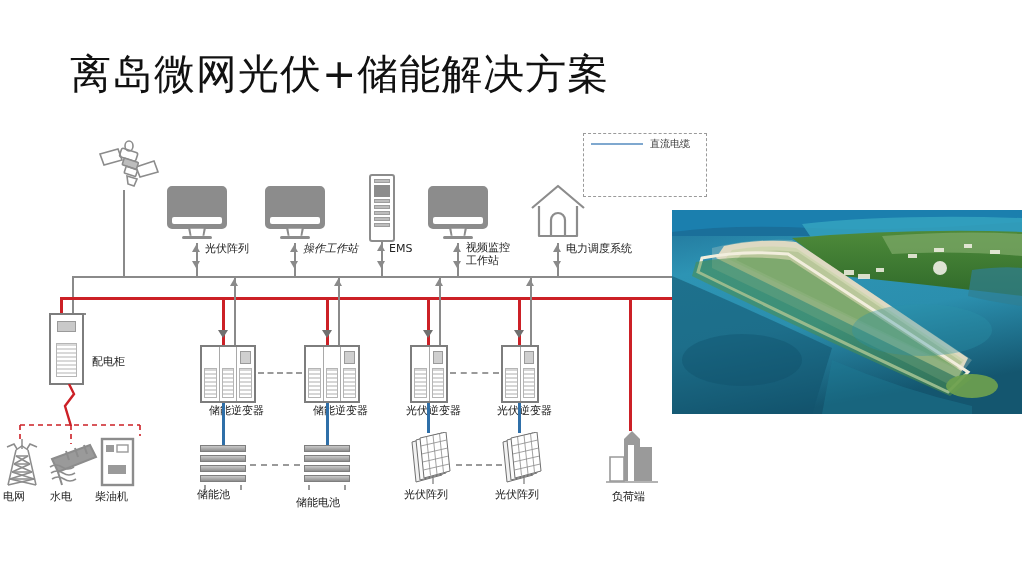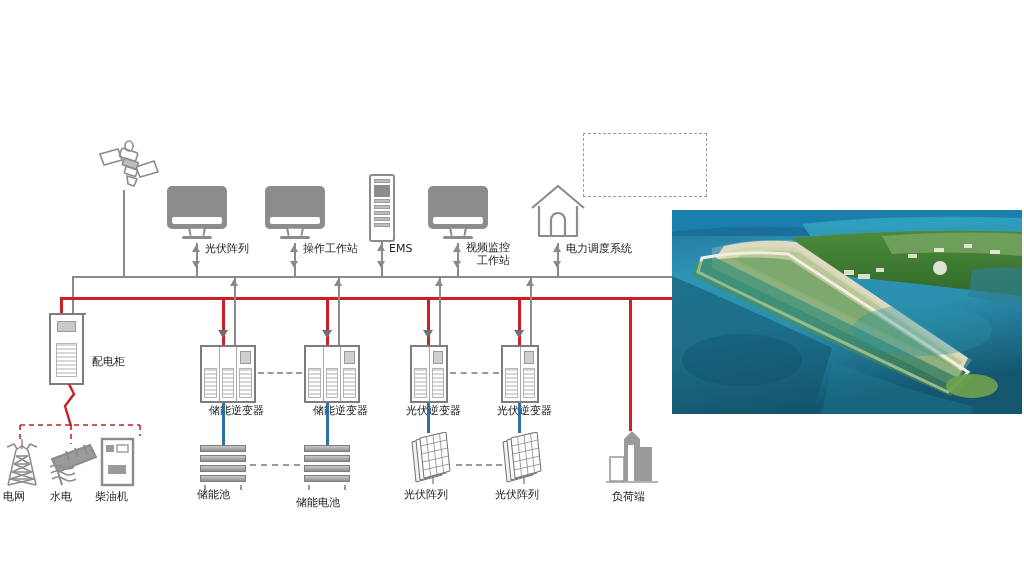--- a/index.html
+++ b/index.html
@@ -32,21 +32,21 @@
   .wire-dash-gray{border-top:2px dashed #9a9a9a;height:0;}
 
   
   .arr{width:0;height:0;position:absolute;}
   .arr-down{border-left:4px solid transparent;border-right:4px solid transparent;border-top:7px solid #8a8a8a;}
   .arr-up{border-left:4px solid transparent;border-right:4px solid transparent;border-bottom:7px solid #8a8a8a;}
   .arr-down-dk{border-left:5px solid transparent;border-right:5px solid transparent;border-top:8px solid #6f6f6f;}
 
   
   .lbl{font-size:11px;color:#222;font-family:"DejaVu Sans",sans-serif;white-space:nowrap;line-height:13px;}
-  .lbl-c{text-align:right;}
+  .lbl-c{text-align:left;}
 
   
   .monitor{position:absolute;}
   .mon-screen{width:100%;height:calc(100% - 14px);border:2px solid #8c8c8c;border-radius:5px;background:#8c8c8c;box-sizing:border-box;position:relative;}
   .mon-screen:after{content:"";position:absolute;left:3px;right:3px;bottom:3px;height:7px;background:#fff;border-radius:2px;}
   .mon-neck{width:16px;height:7px;background:#fff;border-left:2px solid #8c8c8c;border-right:2px solid #8c8c8c;margin:0 auto;
             transform:perspective(8px) rotateX(-12deg);box-sizing:border-box;}
   .mon-base{width:30px;height:3px;background:#8c8c8c;border-radius:2px;margin:0 auto;}
 
   
@@ -85,22 +85,27 @@
 
   
   #photo{left:672px;top:210px;width:350px;height:204px;overflow:hidden;}
 </style>
 </head>
 <body>
 
 <div class="stage">
 
 
+  <div class="abs" id="title">离岛微网光伏+储能解决方案</div>
 
   <div class="abs" id="legend">
+    <div class="leg-row">
+      <span class="leg-line" style="border-top-color:#7fa8cf"></span>
+      <span class="leg-txt">直流电缆</span>
+    </div>
   </div>
 
   <div class="abs wire-comm" style="left:72px;top:276px;width:600px;height:1.5px;"></div>
 
   <div class="abs wire-comm" style="left:72px;top:276px;width:1.5px;height:38px;"></div>
   <div class="abs wire-comm" style="left:72px;top:313px;width:14px;height:1.5px;"></div>
 
   <div class="abs wire-ac" style="left:60px;top:297px;width:613px;height:3px;"></div>
 
   <div class="abs wire-ac" style="left:60px;top:297px;width:3px;height:20px;"></div>
@@ -133,21 +138,21 @@
   <div class="abs lbl" style="left:205px;top:242px;">光伏阵列</div>
 
   <div class="monitor" style="left:265px;top:186px;width:60px;height:57px;">
     <div class="mon-screen"></div>
       <div class="mon-neck"></div>
       <div class="mon-base"></div>
   </div>
   <div class="abs wire-comm" style="left:294px;top:243px;width:1.5px;height:34px;"></div>
   <div class="arr arr-down" style="left:290px;top:261px;"></div>
   <div class="arr arr-up" style="left:290px;top:245px;"></div>
-  <div class="abs lbl" style="left:303px;top:242px;">操作工作站</div>
+  <div class="abs lbl" style="left:303px;top:242px;font-style:italic;">操作工作站</div>
 
   <div class="rack" style="left:369px;top:174px;width:26px;height:68px;">
     <div class="slot" style="margin-top:3px;"></div>
     <div class="blk"></div>
     <div class="slot"></div>
       <div class="slot"></div>
       <div class="slot"></div>
     <div class="slot"></div>
       <div class="slot"></div>
   </div>

